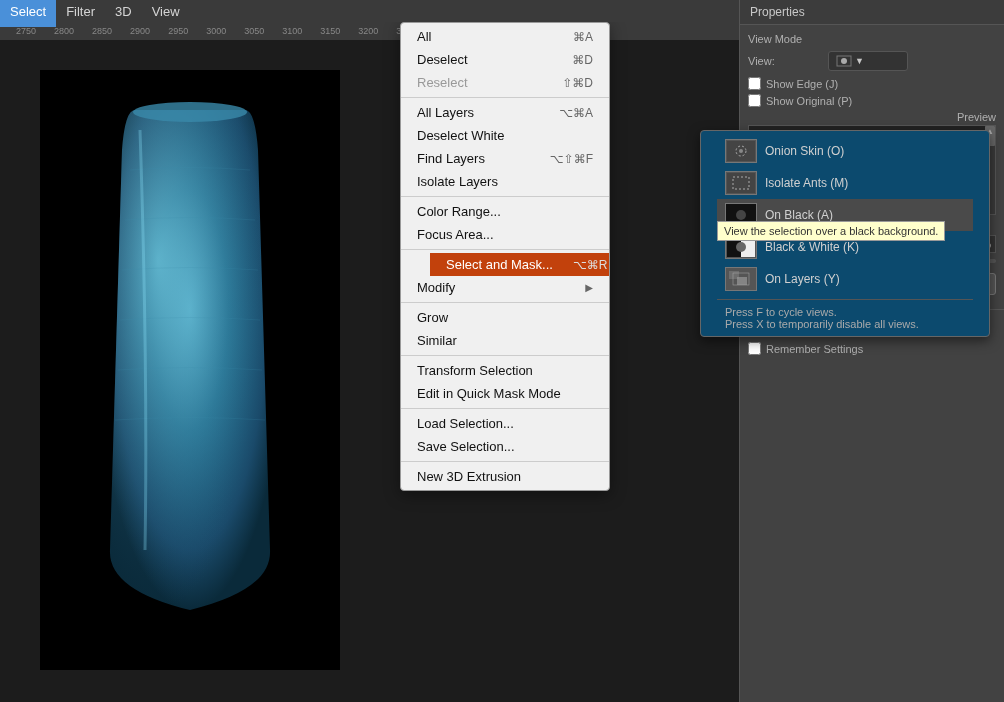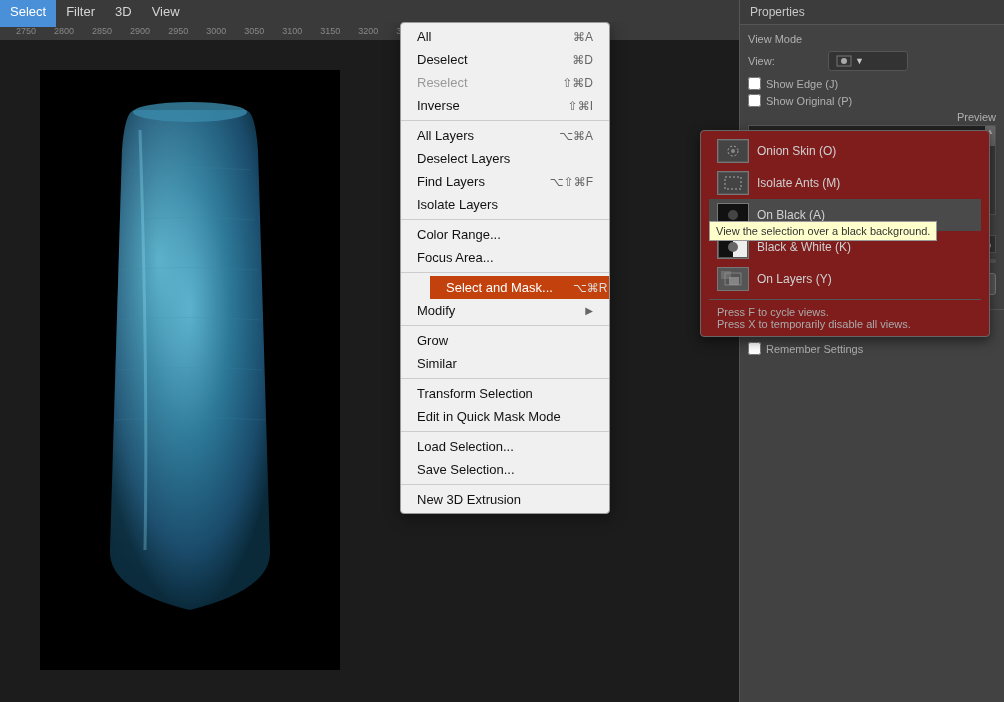--- a/index.html
+++ b/index.html
@@ -84,25 +84,25 @@
       font-size: 11px;
       color: #c8c8c8;
     }
 
     
     .view-mode-popup {
       position: absolute;
       top: 130px;
       left: 700px;
       width: 290px;
-      background: #7f1d1d;
+      background: #0c4a6e;
       border: 1px solid #666;
       border-radius: 4px;
       z-index: 100;
-      padding: 4px 8px;
+      padding: 4px 16px;
       box-shadow: 0 4px 12px rgba(0,0,0,0.5);
     }
     .view-option {
       display: flex;
       align-items: center;
       padding: 4px 8px;
       cursor: pointer;
       position: relative;
     }
     .view-option.active-view {
@@ -421,33 +421,29 @@
   <div class="dropdown-menu-item">
     <span>Deselect</span>
     <span class="shortcut">⌘D</span>
   </div>
 
   <div class="dropdown-menu-item disabled">
     <span>Reselect</span>
     <span class="shortcut">⇧⌘D</span>
   </div>
 
-  <div class="dropdown-menu-item">
-    <span>Inverse</span>
-    <span class="shortcut">⇧⌘I</span>
-  </div>
   <div class="dropdown-separator"></div>
 
   <div class="dropdown-menu-item">
     <span>All Layers</span>
     <span class="shortcut">⌥⌘A</span>
   </div>
 
   <div class="dropdown-menu-item">
-    <span>Deselect Layers</span>
+    <span>Deselect White</span>
   </div>
 
   <div class="dropdown-menu-item">
     <span>Find Layers</span>
     <span class="shortcut">⌥⇧⌘F</span>
   </div>
 
   <div class="dropdown-menu-item">
     <span>Isolate Layers</span>
   </div>

